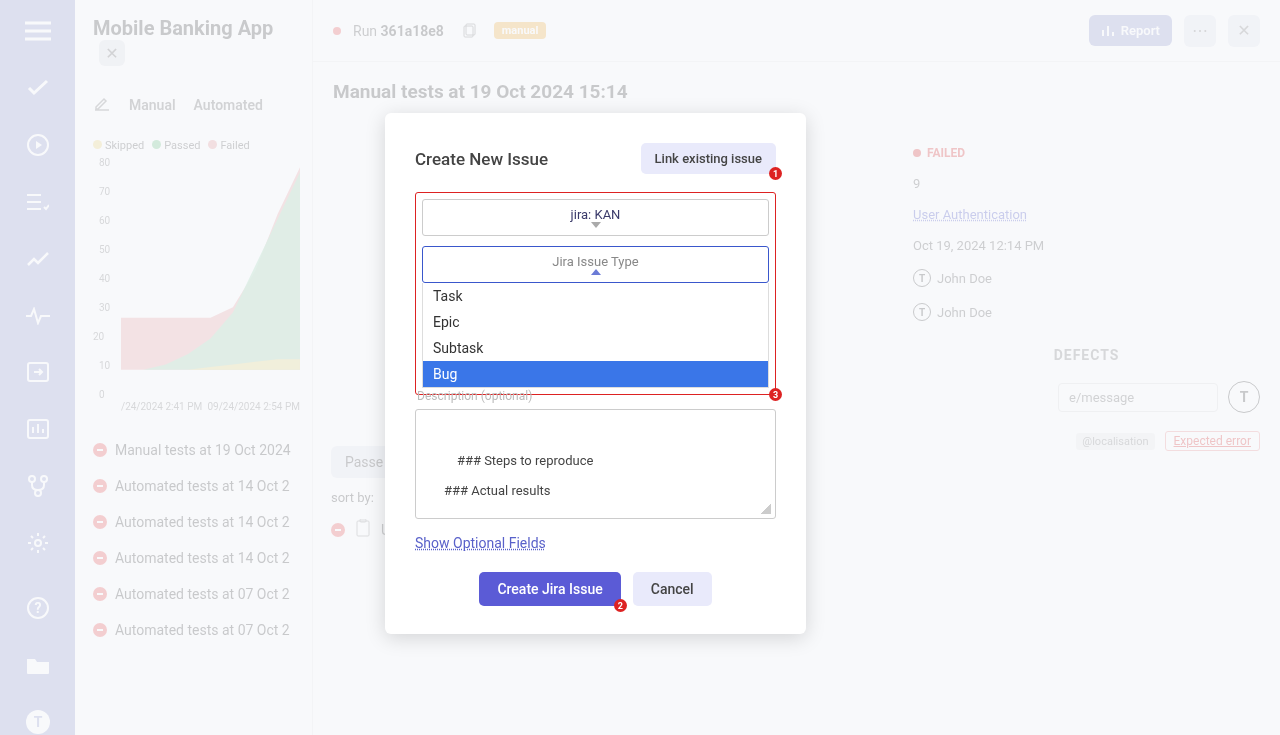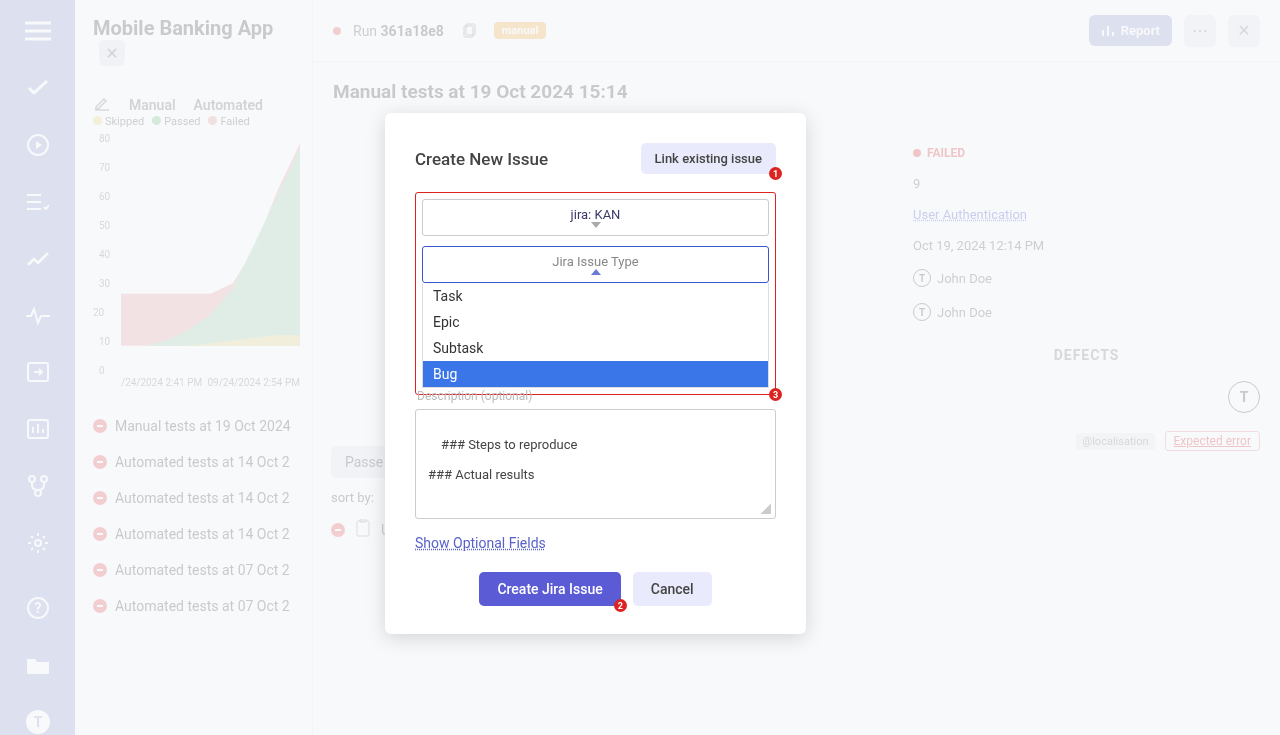--- a/index.html
+++ b/index.html
@@ -8,21 +8,21 @@
 
 .rail { position: absolute; left: 0; top: 0; width: 75px; height: 100%; background: #9fa5d4; display: flex; flex-direction: column; align-items: center; padding-top: 18px; gap: 30px; }
 .rail .ico { width: 28px; height: 28px; color: #fff; display:flex; align-items:center; justify-content:center; }
 
 
 .sidepanel { position: absolute; left: 75px; top: 0; width: 238px; height: 100%; background: #fff; padding: 16px 12px 0 18px; border-right: 1px solid #eee; }
 .sidepanel h1 { font-size: 20px; font-weight: 700; color: #575757; display:inline-block;}
 .close-pill { display:inline-flex; width:26px; height:26px; background:#e3e4e8; border-radius:6px; align-items:center; justify-content:center; color:#777; margin-left:6px; vertical-align:middle;}
 .tabs-row { display:flex; gap:18px; margin-top:28px; align-items:center; color:#777; font-weight:600; font-size:14px;}
 .tabs-row .tab { cursor:pointer; }
-.legend { display:flex; gap:8px; font-size:11px; color:#666; align-items:center;}
+.legend { display:flex; gap:8px; margin-top:24px; font-size:11px; color:#666; align-items:center;}
 .legdot { width:9px; height:9px; border-radius:50%; display:inline-block; margin-right:3px;}
 .chart { margin-top:10px; height:250px; position:relative;}
 .chart .ylabel { position:absolute; font-size:10px; color:#888;}
 .chart-area { position:absolute; left:28px; right:0; top:0; bottom:18px; }
 .chart-xlabels { position:absolute; bottom:0; left:28px; right:0; display:flex; justify-content:space-between; font-size:10px; color:#888;}
 .runlist { margin-top:20px; }
 .runrow { display:flex; align-items:center; gap:8px; padding:10px 0; font-size:14px; color:#555; }
 .reddot { width:14px; height:14px; border-radius:50%; background:#e66; flex-shrink:0; position:relative;}
 .reddot::after { content:''; position:absolute; width:6px; height:2px; background:#fff; top:6px; left:4px;}
 
@@ -72,21 +72,21 @@
 .link-btn .annot-badge { bottom:-6px; right:-6px;}
 .redbox { border:1.5px solid #d22; border-radius:3px; padding:6px; position:relative; }
 .select-field { border:1px solid #ccc; border-radius:3px; padding:7px 10px; font-size:13px; color:#3a3a6a; display:flex; justify-content:space-between; align-items:center; background:#fff; margin-bottom:10px;flex-direction:column;}
 .select-field.open { border:1.5px solid #3a57cc; color:#888; margin-bottom:0;}
 .tri-down { width:0; height:0; border-left:5px solid transparent; border-right:5px solid transparent; border-top:6px solid #aaa;}
 .tri-up { width:0; height:0; border-left:5px solid transparent; border-right:5px solid transparent; border-bottom:6px solid #6b7bd6;}
 .dropdown { border:1px solid #ddd; border-top:none;}
 .dd-opt { padding:5px 10px; font-size:14px; color:#333;}
 .dd-opt.sel { background:#3a76e8; color:#fff;}
 .redbox .annot-badge { position:absolute; bottom:-7px; right:-7px;}
-.desc-area { border:1px solid #ccc; border-radius:3px; margin-top:14px; padding:12px; font-size:13px; color:#444; height:110px; position:relative; white-space:pre-wrap;}
+.desc-area { border:1px solid #ccc; border-radius:3px; margin-top:14px; padding:28px; font-size:13px; color:#444; height:110px; position:relative; white-space:pre-wrap;}
 .modal .show-opt { color:#5961ca; text-decoration:underline dotted; font-size:14px; margin-top:16px; display:inline-block;}
 .modal-actions { display:flex; justify-content:center; gap:12px; margin-top:20px;}
 .btn-primary { background:#5b5bd6; color:#fff; padding:9px 18px; border-radius:5px; font-size:14px; font-weight:500; position:relative;}
 .btn-primary .annot-badge { bottom:-6px; right:-6px;}
 .btn-cancel { background:#e9eafb; color:#444; padding:9px 18px; border-radius:5px; font-size:14px; font-weight:500;}
 .resize-handle { position:absolute; right:4px; bottom:4px; width:10px; height:10px; background:linear-gradient(135deg, transparent 50%, #ccc 50%);}
 </style>
 </head>
 <body>
 
@@ -272,20 +272,21 @@
             <span class="ticon">T</span>
             <span>John Doe</span>
           </div>
         <div class="infoval">
             <span class="ticon">T</span>
             <span>John Doe</span>
           </div>
       </div>
       <div class="defects-h">DEFECTS</div>
       <div class="defect-row">
+        <input class="msg-input" placeholder="e/message" style="">
         <span class="ticon-big">T</span>
       </div>
       <div class="defect-row" style="justify-content:flex-end">
         <span class="tag-pill">@localisation</span>
         <span class="err-pill">Expected error</span>
       </div>
     </div>
   </div>
 </div>
 

